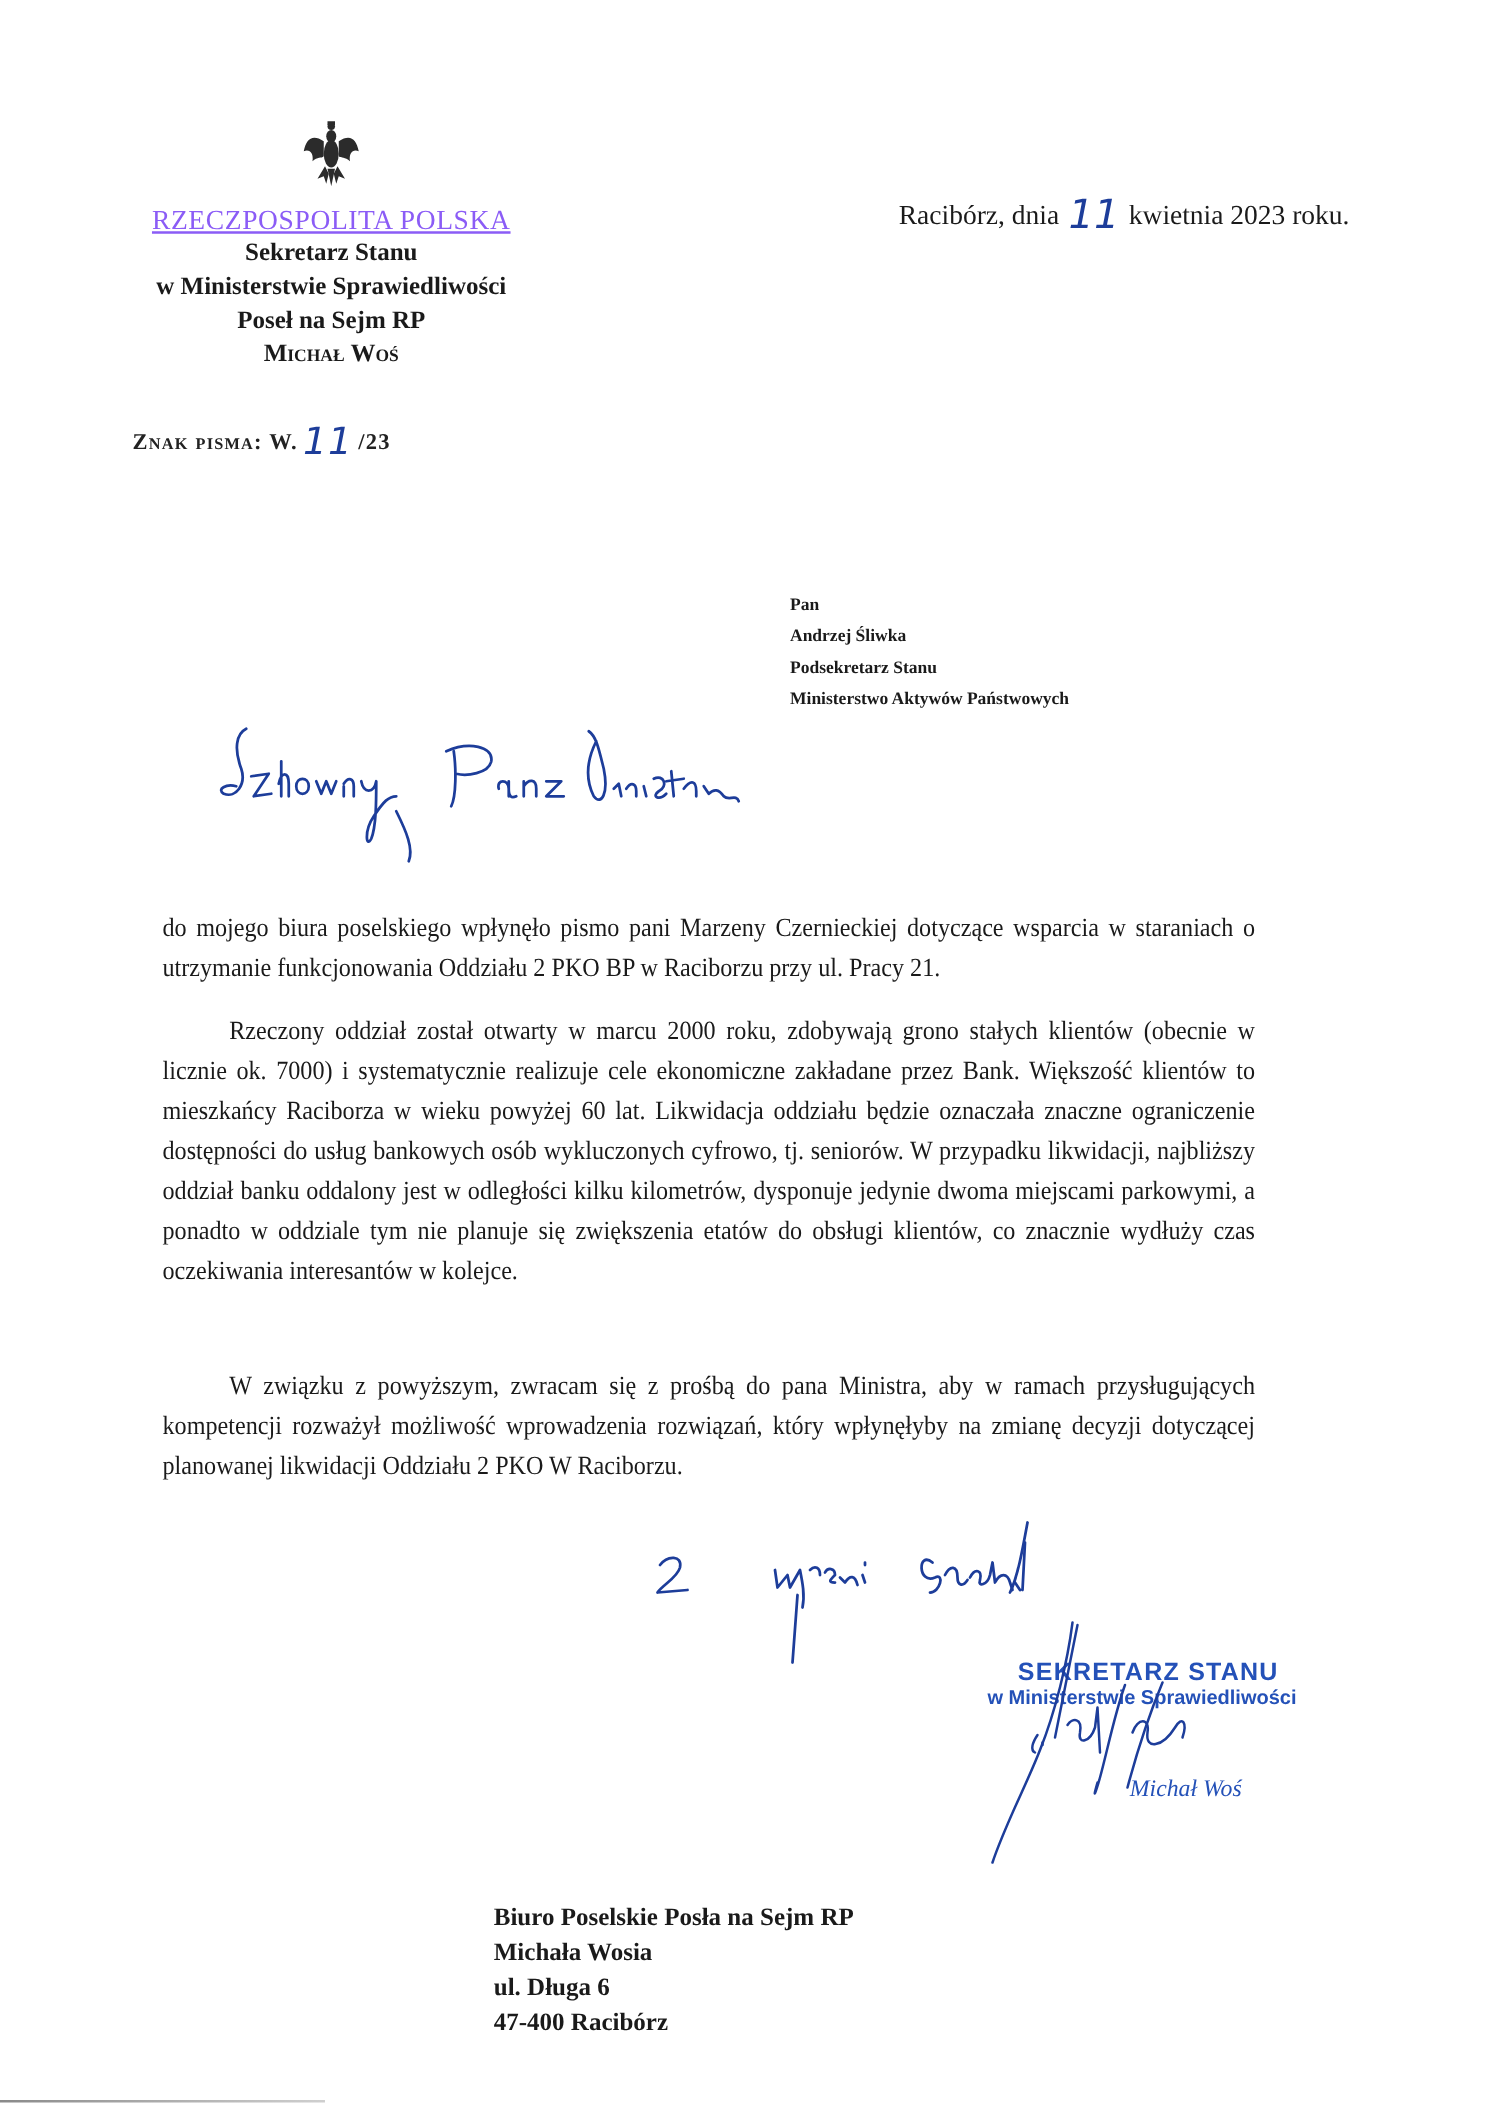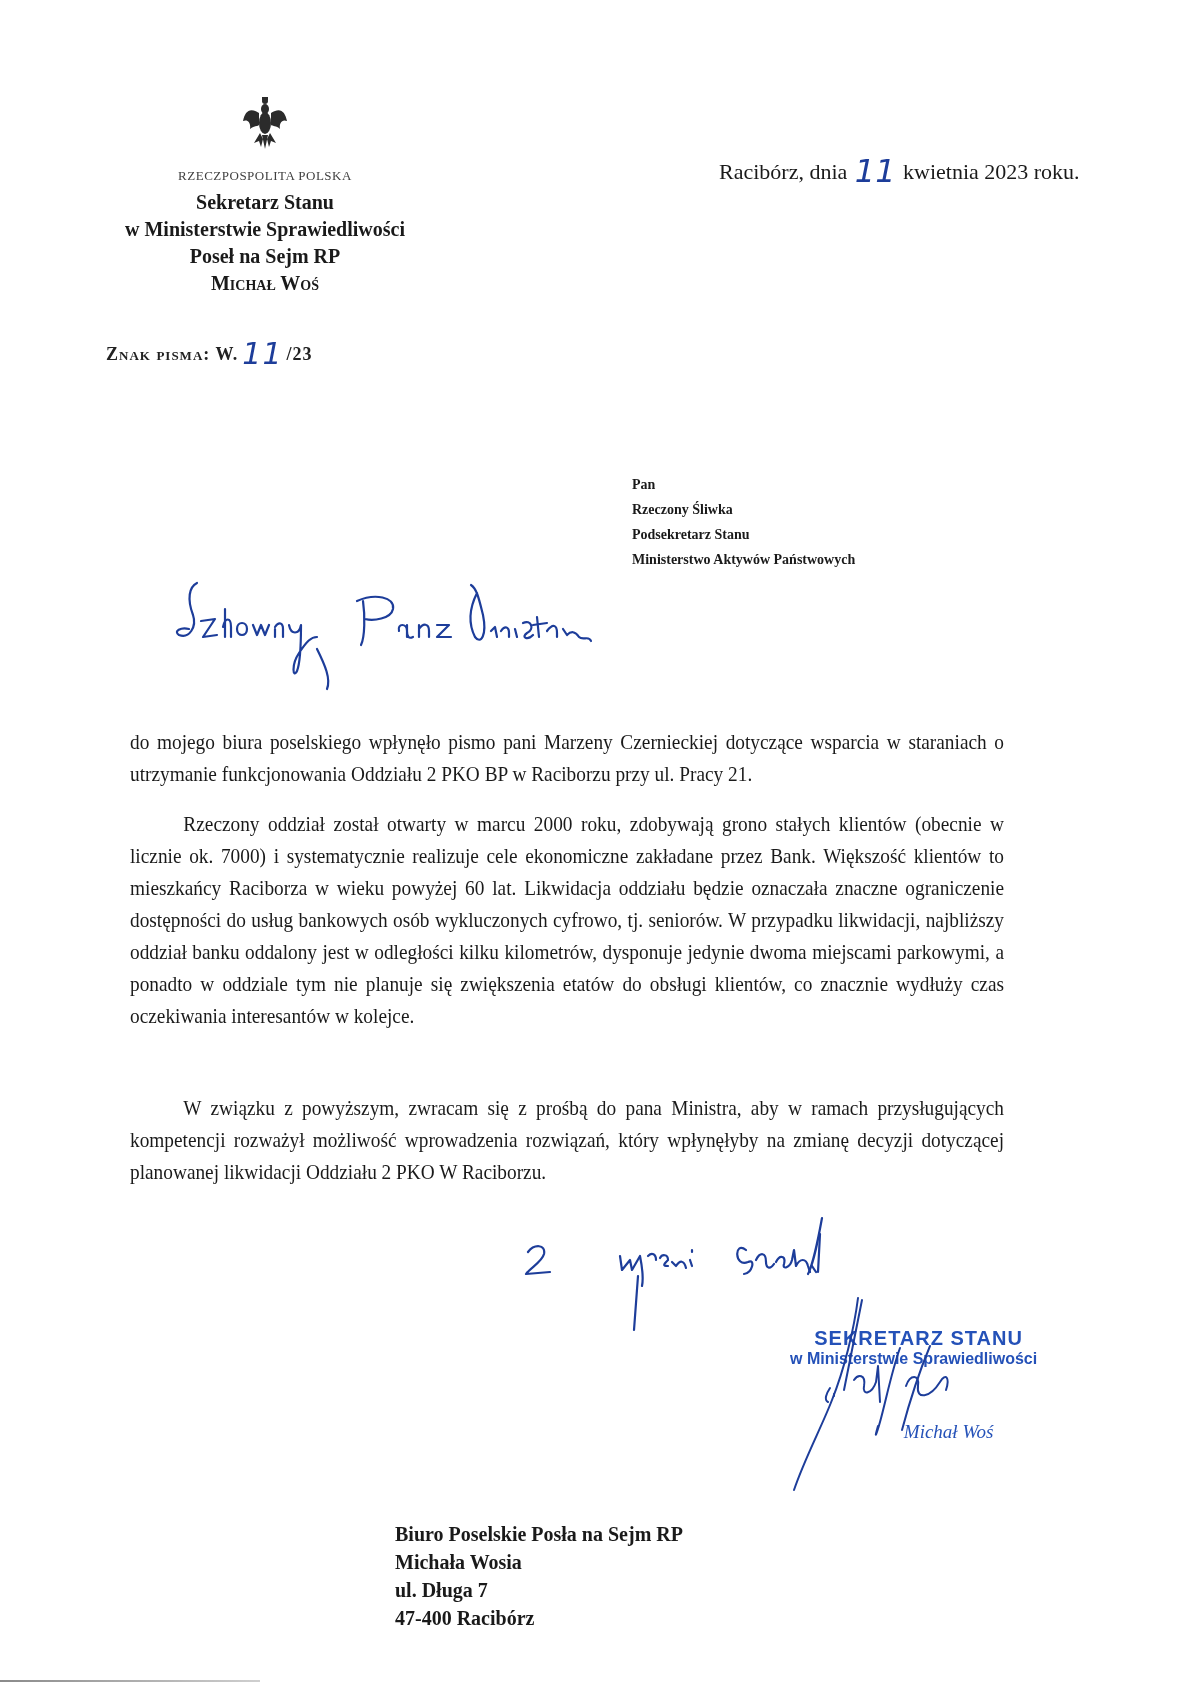--- a/index.html
+++ b/index.html
@@ -1,20 +1,20 @@
 <!DOCTYPE html>
 <html><head>
 <meta charset="utf-8">
 <style>
   html, body { margin: 0; padding: 0; background: #ffffff; }
   body { width: 1200px; height: 1688px; position: relative; overflow: hidden; color: #1a1a1a; font-family: "Liberation Serif", "DejaVu Serif", serif; }
   .abs { position: absolute; }
   .hdr { left: 95px; top: 95px; width: 340px; text-align: center; }
   .eagle { width: 46px; height: 56px; margin: 0 auto 12px auto; display: block; }
-  .hdr .caps { font-size: 13px; letter-spacing: 0.5px; color: #404040; line-height: 26px; }
+  .hdr .caps { font-size: 22px; letter-spacing: 0.5px; color: #8b5cf6; line-height: 26px; text-decoration: underline; }
   .hdr .b { font-size: 20px; font-weight: bold; line-height: 27px; }
   .hdr .sc { font-size: 20px; font-weight: bold; font-variant: small-caps; line-height: 27px; }
   .znak { left: 106px; top: 336px; font-size: 18px; font-weight: bold; font-variant: small-caps; letter-spacing: 1px; color: #222; }
   .znak .hand { color: #1d3d9a; font-family: "DejaVu Sans", sans-serif; font-style: italic; font-size: 30px; font-weight: normal; vertical-align: -4px; margin: 0 4px; }
   .date { left: 719px; top: 152px; font-size: 22px; color: #1a1a1a; }
   .date .hand { color: #1d3d9a; font-family: "DejaVu Sans", sans-serif; font-style: italic; font-size: 32px; vertical-align: -3px; margin: 0 2px; }
   .addr { left: 632px; top: 472px; font-size: 14px; font-weight: bold; line-height: 25px; }
   .body-text { left: 130px; width: 950px; font-size: 21px; line-height: 32px; text-align: justify; font-family: "Liberation Serif", serif; transform: scaleX(0.92); transform-origin: left top; }
   .body-text p { margin: 0; }
   .indent { text-indent: 58px; }
@@ -55,21 +55,21 @@
 </div>
 
 <div class="abs date">
   <span>Racibórz, dnia</span>
   <span class="hand">11</span>
   <span>kwietnia 2023 roku.</span>
 </div>
 
 <div class="abs addr">
   <div>Pan</div>
-  <div>Rzeczony Śliwka</div>
+  <div>Andrzej Śliwka</div>
   <div>Podsekretarz Stanu</div>
   <div>Ministerstwo Aktywów Państwowych</div>
 </div>
 
 <svg class="ink" style="left:175px;top:575px;" width="480" height="120" viewBox="0 0 480 120">
   <title>Szanowny Panie Ministrze,</title>
   <g fill="none" stroke="#1d3d9a" stroke-width="2.2" stroke-linecap="round" stroke-linejoin="round">
     <path d="M22 8 C14 12 12 24 18 40 C22 52 14 64 4 60 C-2 56 6 52 14 54"></path>
     <path d="M26 46 L40 44 L28 62 L42 60"></path>
     <path d="M48 52 C50 42 56 42 56 52 L56 62 M50 34 L50 62"></path>
@@ -126,17 +126,17 @@
     <path d="M84 90 C88 84 96 84 94 96 C92 106 102 104 106 92 L108 76 L110 112"></path>
     <path d="M130 58 C122 80 116 110 110 132 C106 146 104 150 108 136"></path>
     <path d="M160 56 C150 80 140 110 132 140"></path>
     <path d="M136 96 C140 84 150 84 148 96 C146 110 160 108 170 92 C176 82 180 88 176 100"></path>
   </g>
 </svg>
 
 <div class="abs footer">
   <div>Biuro Poselskie Posła na Sejm RP</div>
   <div>Michała Wosia</div>
-  <div>ul. Długa 7</div>
+  <div>ul. Długa 6</div>
   <div>47-400 Racibórz</div>
 </div>
 
 <div class="abs edge"></div>
 
 </body></html>

